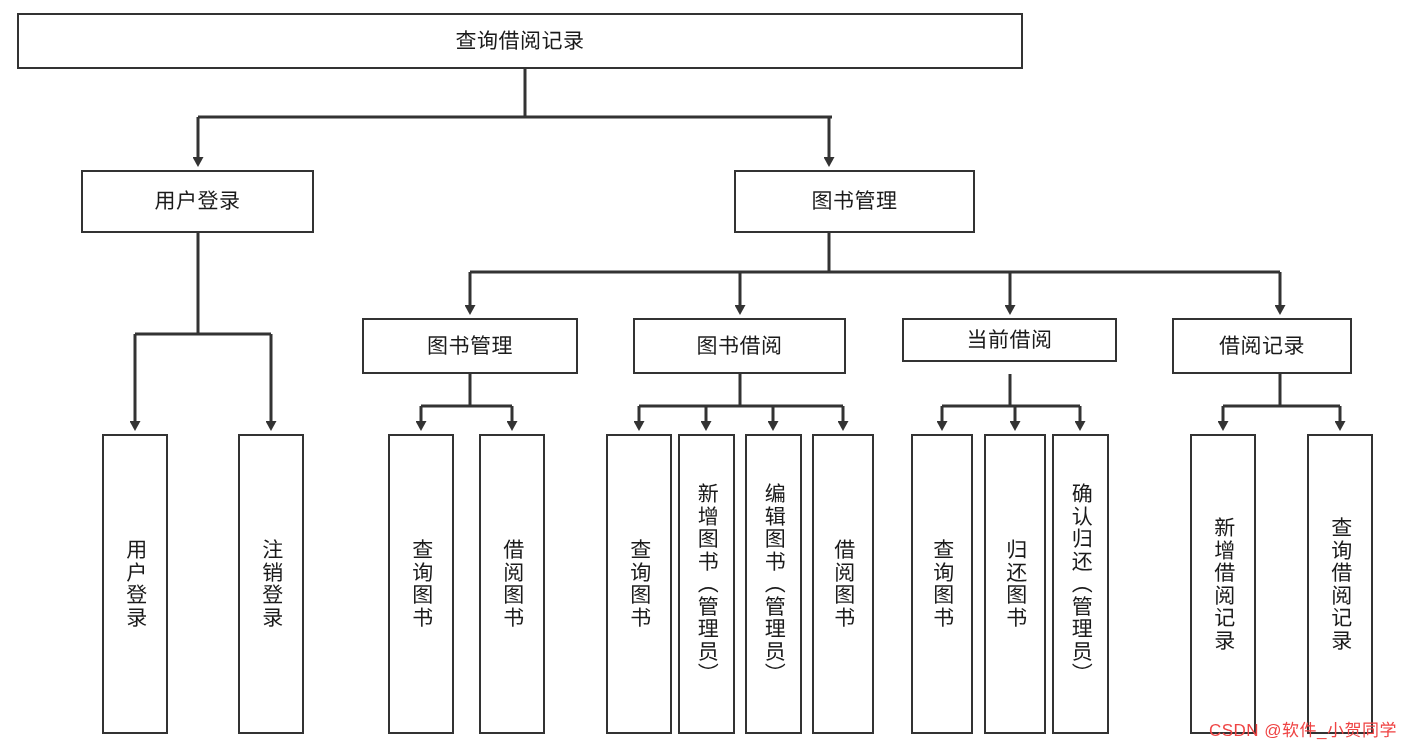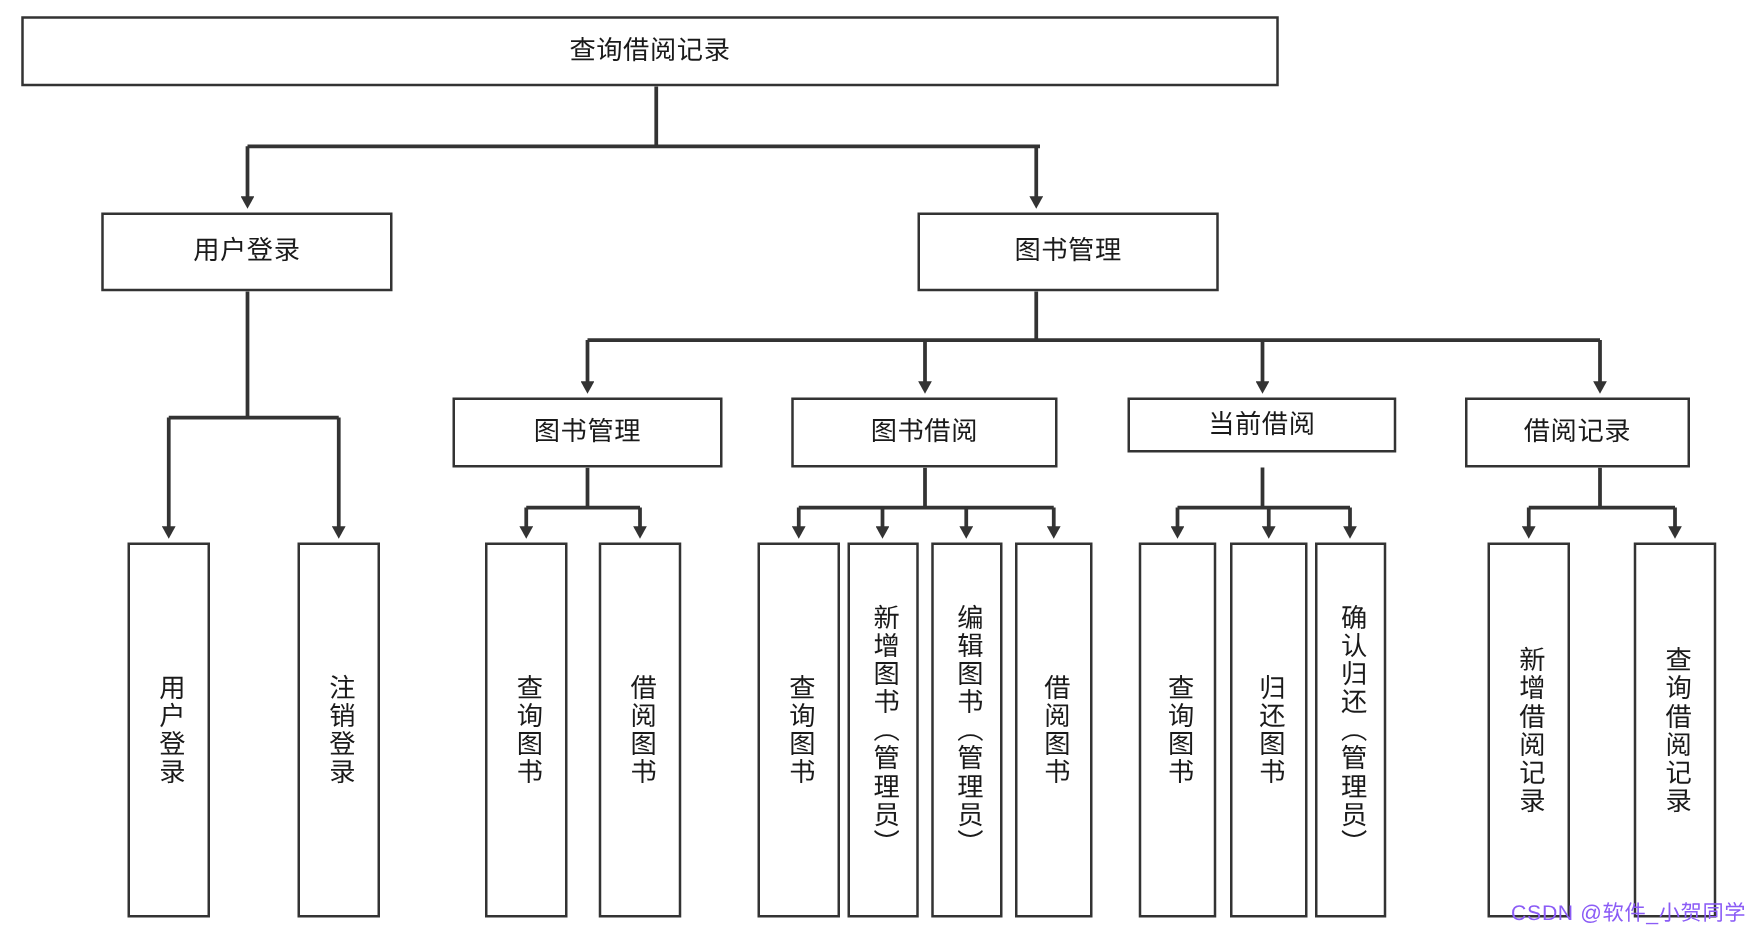--- a/index.html
+++ b/index.html
@@ -59,21 +59,21 @@
     line-height: 1.32;
     letter-spacing: 1.5px;
     white-space: nowrap;
     max-height: 100%;
   }
   #watermark {
     position: absolute;
     right: 8px;
     bottom: 6px;
     font-size: 17px;
-    color: #8b5cf6;
+    color: #ef4444;
     letter-spacing: 0.5px;
     z-index: 5;
     user-select: none;
     white-space: nowrap;
   }
 </style>
 </head>
 <body>
 
 <div id="canvas">

